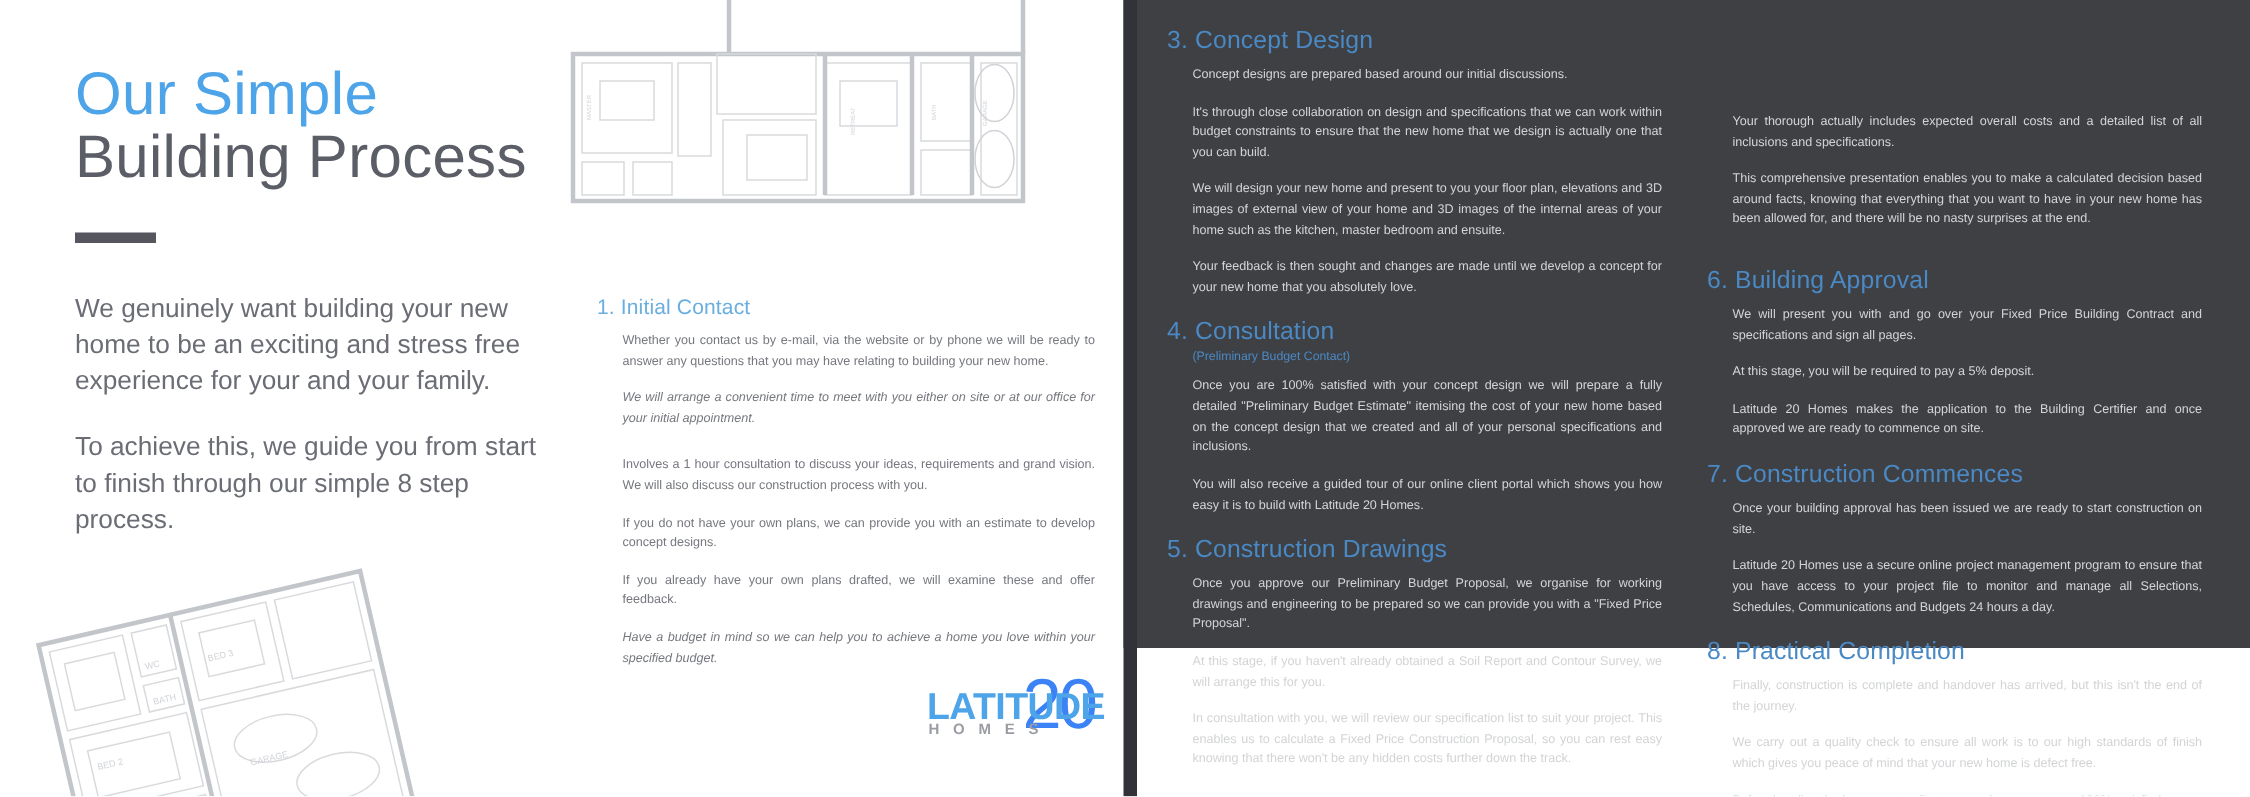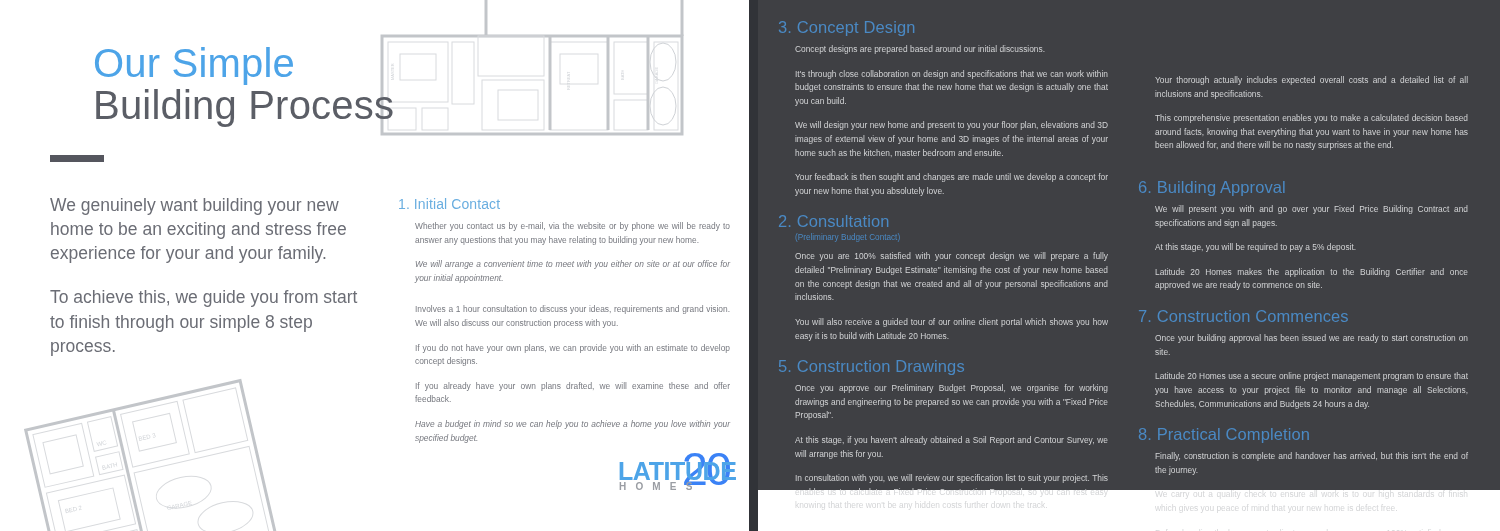--- a/index.html
+++ b/index.html
@@ -36,21 +36,20 @@
   }
   .fp-top { left: 378px; top: -96px; width: 310px; height: 236px; }
   .fp-bottom { left: 8px; top: 368px; width: 330px; height: 200px; }
 
   
   .headline {
     position: absolute;
     left: 50px;
     top: 43px;
     line-height: 1.02;
-    margin-left: 43px;
   }
   .headline-line1 {
     display: block;
     font-size: 40px;
     font-weight: 300;
     color: #4da4e8;
     letter-spacing: .2px;
   }
   .headline-line2 {
     display: block;
@@ -141,21 +140,21 @@
     font-weight: 700;
     color: #9a9da3;
     letter-spacing: 3.2px;
     line-height: 1;
   }
 
   
   .dark-panel {
     position: absolute;
     left: 749px; top: 0;
-    width: 751px; height: 490px;
+    width: 751px; height: 432px;
     background: #3f4044;
   }
   .dark-edge {
     position: absolute;
     left: 0; top: 0;
     width: 9px; height: 531px;
     background: #313338;
   }
   .dark-col {
     position: absolute;
@@ -339,21 +338,21 @@
           <p>Concept designs are prepared based around our initial discussions.</p>
           <p>It's through close collaboration on design and specifications that we can work within budget  constraints to ensure that the new home that we design is actually one that you can build.</p>
           <p>We will design your new home and present to you your floor plan, elevations and 3D images of external view of your home and 3D images of the internal areas of your home such as the kitchen, master bedroom and ensuite.</p>
           <p>Your feedback is then sought and changes are made until we develop a concept for your new home that  you absolutely love.</p>
         </div>
       </div>
 
       <div class="spacer-sm"></div>
 
       <div class="step-dark">
-        <h2 class="step-head">2. Consultation</h2>
+        <h2 class="step-head">4. Consultation</h2>
         <div class="step-sub">(Preliminary Budget Contact)</div>
         <div class="step-body">
           <p>Once you are 100% satisfied with your concept design we will prepare a fully detailed "Preliminary Budget Estimate" itemising the cost of your new home based on the concept design that we created and all of your personal specifications and inclusions.</p>
           <p>You will also receive a guided tour of our online  client portal which shows you how easy it is to build with Latitude 20 Homes.</p>
         </div>
       </div>
 
       <div class="spacer-sm"></div>
 
       <div class="step-dark">

